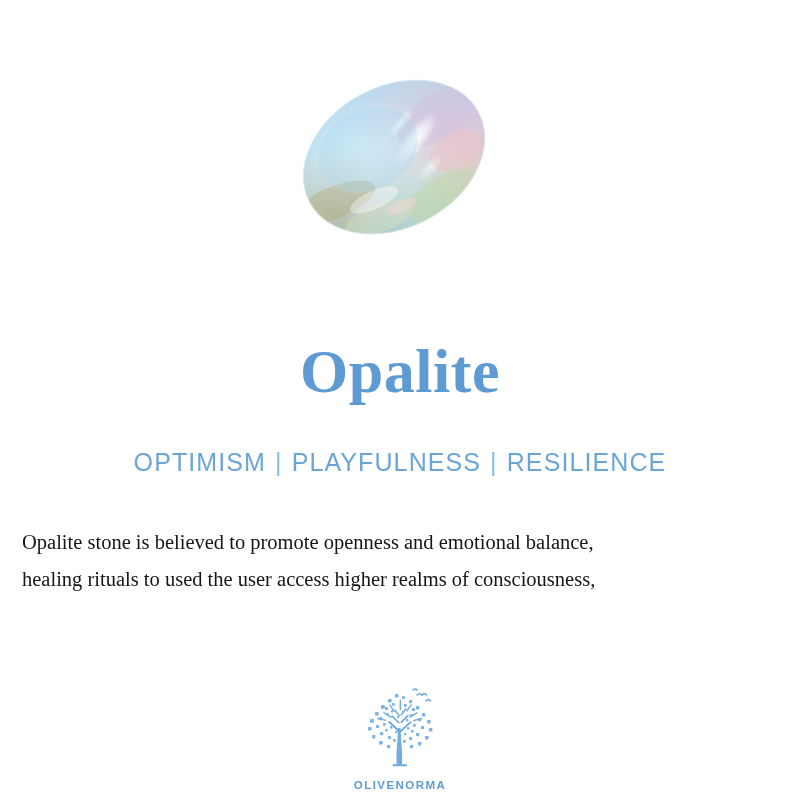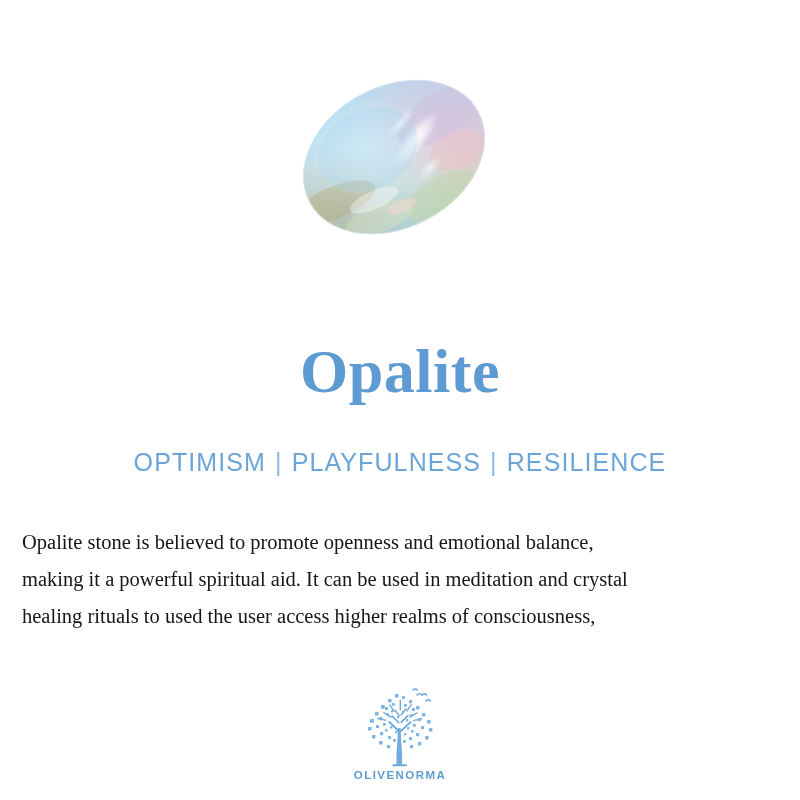--- a/index.html
+++ b/index.html
@@ -85,21 +85,21 @@
     position: absolute;
     left: 340px;
     top: 686px;
     width: 120px;
     height: 104px;
     text-align: center;
   }
   #logo-mark { display: block; margin: 0 auto; }
   #logo-word {
     display: block;
-    margin-top: 1px;
+    margin-top: 11px;
     font-family: "Liberation Sans", sans-serif;
     font-weight: 700;
     font-size: 11.5px;
     letter-spacing: 1.45px;
     color: #5e9bd2;
   }
 </style>
 </head>
 <body>
 
@@ -205,21 +205,20 @@
   </div>
 
   <div id="title">Opalite</div>
 
   <div id="subtitle">
     <span>OPTIMISM</span><span class="sep">|</span><span>PLAYFULNESS</span><span class="sep">|</span><span>RESILIENCE</span>
   </div>
 
   <div id="body-copy">
     <span class="ln">Opalite stone is believed to promote openness and emotional balance,</span>
-    <span class="ln">making it a powerful spiritual aid. It can be used in meditation and crystal</span>
     <span class="ln">healing rituals to used the user access higher realms of consciousness,</span>
   </div>
 
   <div id="logo">
     <svg id="logo-mark" width="90" height="82" viewBox="0 0 90 82">
       <g fill="#6aa8dd">
 
         <path d="M43.4 78.5 L41.6 78.5 C41.2 72 41.6 63 42.4 55 L43.0 42 L45.6 42 L46.2 55
                  C47.0 63 47.4 72 47.0 78.5 L45.2 78.5 Z" opacity="0.95"></path>
         <rect x="37.5" y="78.3" width="14.5" height="2.0" rx="1"></rect>

